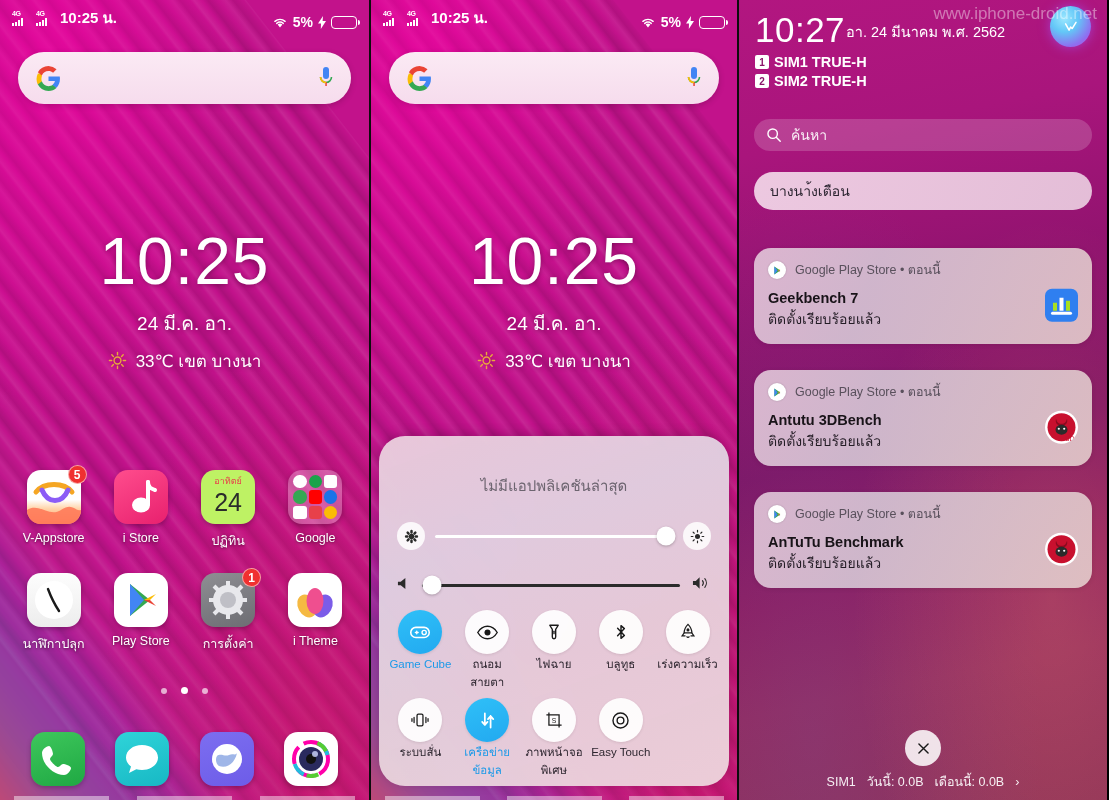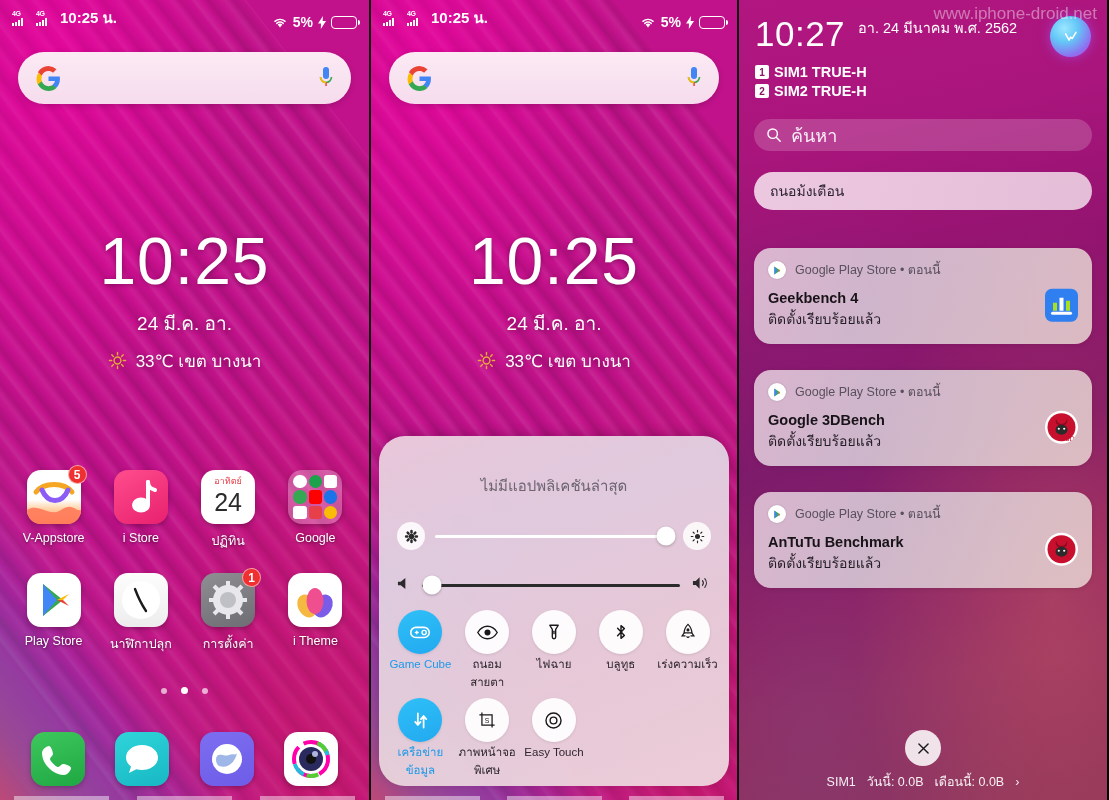--- a/index.html
+++ b/index.html
@@ -142,36 +142,36 @@
   .tile.on .tl { color:#1c9ae8; }
 
   
   .shade { position:absolute; inset:0;
     background:
       radial-gradient(ellipse at 85% 75%, rgba(255,170,120,.22), rgba(255,170,120,0) 45%),
       radial-gradient(ellipse at 20% 92%, rgba(120,90,160,.25), rgba(120,90,160,0) 55%),
       linear-gradient(168deg,#b21680 0%,#a9157c 18%,#8f136e 38%,#7e1263 55%,#8e1a5e 70%,#93275c 82%,#8e2f57 100%);
     z-index:14; }
   .ns-top { position:absolute; top:0; left:0; right:0; padding:6px 16px 0; color:#fff; z-index:16;}
-  .ns-timerow { display:flex; align-items:flex-start; gap:13px;margin-top:10px; }
+  .ns-timerow { display:flex; align-items:flex-end; gap:1px; }
   .ns-time { font-size:35px; font-weight:300; line-height:1; letter-spacing:.5px; }
   .ns-date { font-size:14.5px; padding-bottom:4px; }
   .ns-assist { margin-left:auto; width:41px; height:41px; border-radius:50%;
     background:radial-gradient(circle at 35% 30%, #9be7ff 0%, #63c7f7 35%, #8f6ef0 72%, #c04fe0 100%);
     display:flex; align-items:center; justify-content:center; box-shadow:0 0 12px rgba(160,90,255,.6);}
   .ns-sims { margin-top:7px; }
   .ns-sim { display:flex; align-items:center; gap:5px; font-size:14.5px; font-weight:bold; margin-bottom:3px;}
   .sim-num { width:14px; height:14px; background:#fff; color:#8a1469; font-size:10px; font-weight:bold;
     display:flex; align-items:center; justify-content:center; border-radius:2px;}
   .wm { position:absolute; right:10px; top:4px; font-size:17px; color:rgba(255,255,255,.42); z-index:17;
     font-family:"Liberation Sans",sans-serif;}
 
   .ns-search { position:absolute; top:119px; left:15px; right:15px; height:32px; border-radius:16px;
     background:rgba(255,255,255,.18); display:flex; align-items:center; gap:9px; padding:0 12px; z-index:16;
-    color:rgba(255,255,255,.92); font-size:18px;}
+    color:rgba(255,255,255,.92); font-size:14px;}
   .ns-sectionbar { position:absolute; top:172px; left:15px; right:15px; height:38px; border-radius:19px;
     background:linear-gradient(100deg, rgba(242,214,232,.93), rgba(236,208,226,.90));
     display:flex; align-items:center; padding:0 16px; z-index:16; color:#2b2430; font-size:14px;}
 
   .notifs { position:absolute; top:248px; left:15px; right:15px; z-index:16; }
   .ncard { border-radius:17px; padding:12px 14px 14px; margin-bottom:26px; position:relative;
     min-height:82px;
     background:linear-gradient(110deg, rgba(229,203,220,.88) 0%, rgba(216,203,216,.88) 35%, rgba(222,206,212,.88) 65%, rgba(230,208,206,.88) 100%);
     box-shadow:0 1px 5px rgba(0,0,0,.10); }
   .nhead { display:flex; align-items:center; gap:9px; font-size:12.5px; color:#59505c; }
@@ -290,21 +290,21 @@
             <svg viewBox="0 0 54 54" width="54" height="54">
               <path d="M34 12v22" stroke="#fff" stroke-width="4" fill="none" stroke-linecap="round"></path>
               <path d="M34 12c0 6 4 7 7 8" stroke="#fff" stroke-width="4" fill="none" stroke-linecap="round"></path>
               <ellipse cx="27" cy="35" rx="9" ry="7.5" fill="#fff"></ellipse>
             </svg>
           </div>
           <div class="lb">i Store</div>
         </div>
 
         <div class="app">
-          <div class="ic" style="background:#ffffff;">
+          <div class="ic" style="background:#bef264;">
             <div style="font-size:9px;color:#e8404a;text-align:center;margin-top:4px;font-family:'Liberation Sans',sans-serif;">อาทิตย์</div>
             <div style="font-size:25px;color:#2b2b2b;text-align:center;line-height:28px;font-weight:400;">24</div>
           </div>
           <div class="lb">ปฏิทิน</div>
         </div>
 
         <div class="app">
           <div class="ic" style="background:rgba(255,255,255,.28);display:grid;grid-template-columns:repeat(3,1fr);gap:2px;padding:5px;">
             <span style="background:#fff;border-radius:50%;"></span>
               <span style="background:#1aa34a;border-radius:50%;"></span>
@@ -315,39 +315,39 @@
             <span style="background:#fff;border-radius:3px;"></span>
               <span style="background:#e8404a;border-radius:3px;"></span>
             <span style="background:#fbbc05;border-radius:50%;"></span>
           </div>
           <div class="lb">Google</div>
         </div>
       </div>
 
       <div class="arow">
         <div class="app">
+          <div class="ic" style="background:linear-gradient(180deg,#fdfdfd,#ededed);">
+            <svg viewBox="0 0 54 54" width="54" height="54">
+              <circle cx="27" cy="27" r="19" fill="#fff"></circle>
+              <path d="M21 16c3 8 7 16 11 22" stroke="#1a1a1a" stroke-width="2.4" fill="none" stroke-linecap="round"></path>
+            </svg>
+          </div>
+          <div class="lb">นาฬิกาปลุก</div>
+        </div>
+
+        <div class="app">
           <div class="ic" style="background:#ffffff;">
             <svg viewBox="0 0 54 54" width="54" height="54">
               <path d="M16 11 36 27 16 43z" fill="#34a853"></path>
               <path d="M16 11 30 27 16 43z" fill="#4285f4"></path>
               <path d="M30 27 42 21 36 27z" fill="#fbbc05"></path>
               <path d="M30 27 42 33 36 27z" fill="#ea4335"></path>
             </svg>
           </div>
           <div class="lb">Play Store</div>
-        </div>
-
-        <div class="app">
-          <div class="ic" style="background:linear-gradient(180deg,#fdfdfd,#ededed);">
-            <svg viewBox="0 0 54 54" width="54" height="54">
-              <circle cx="27" cy="27" r="19" fill="#fff"></circle>
-              <path d="M21 16c3 8 7 16 11 22" stroke="#1a1a1a" stroke-width="2.4" fill="none" stroke-linecap="round"></path>
-            </svg>
-          </div>
-          <div class="lb">นาฬิกาปลุก</div>
         </div>
 
         <div class="app">
           <span class="badge">1</span>
           <div class="ic" style="background:linear-gradient(160deg,#8e8e93,#6d6d73);">
             <svg viewBox="0 0 54 54" width="54" height="54">
               <g fill="#e8e8ec">
                 <circle cx="27" cy="27" r="15"></circle>
               </g>
               <g stroke="#e8e8ec" stroke-width="4">
@@ -583,20 +583,29 @@
             <svg viewBox="0 0 26 26" width="22" height="22">
               <path d="M13 4c3 3 4.5 6.5 4.5 10H8.5C8.5 10.5 10 7 13 4z" fill="none" stroke="#1a1a1a" stroke-width="1.5"></path>
               <circle cx="13" cy="10.5" r="1.8" fill="#1a1a1a"></circle>
               <path d="M8.5 14 6 17.5h4M17.5 14l2.5 3.5h-4" fill="none" stroke="#1a1a1a" stroke-width="1.4"></path>
               <path d="M11.5 18c.6 2 2.4 2 3 0" fill="none" stroke="#1a1a1a" stroke-width="1.4"></path>
             </svg>
           </span>
           <span class="tl">เร่งความเร็ว</span>
         </div>
 
+        <div class="tile">
+          <span class="tc">
+            <svg viewBox="0 0 26 26" width="22" height="22">
+              <rect x="9.5" y="6" width="7" height="14" rx="1.6" fill="none" stroke="#1a1a1a" stroke-width="1.5"></rect>
+              <path d="M6 10v6M3.5 11.5v3M20 10v6M22.5 11.5v3" stroke="#1a1a1a" stroke-width="1.5" stroke-linecap="round"></path>
+            </svg>
+          </span>
+          <span class="tl">ระบบสั่น</span>
+        </div>
 
         <div class="tile on">
           <span class="tc">
             <svg viewBox="0 0 26 26" width="23" height="23">
               <path d="M10 5v13M10 18l-3-3.5M10 18l3-3.5" stroke="#fff" stroke-width="2" fill="none" stroke-linecap="round" stroke-linejoin="round"></path>
               <path d="M16.5 21V8M16.5 8l-3 3.5M16.5 8l3 3.5" stroke="#fff" stroke-width="2" fill="none" stroke-linecap="round" stroke-linejoin="round"></path>
             </svg>
           </span>
           <span class="tl" style="white-space:pre-line">เครือข่าย
 ข้อมูล</span>
@@ -662,38 +671,38 @@
 
     <div class="ns-search">
       <svg viewBox="0 0 18 18" width="16" height="16">
         <circle cx="7.5" cy="7.5" r="5.3" fill="none" stroke="#fff" stroke-width="1.6"></circle>
         <path d="M11.5 11.5 16 16" stroke="#fff" stroke-width="1.6" stroke-linecap="round"></path>
       </svg>
       <span>ค้นหา</span>
     </div>
 
     <div class="ns-sectionbar">
-      <span>ถนอม้งเตือน</span>
+      <span>บางนา้งเตือน</span>
     </div>
 
     <div class="notifs">
 
       <div class="ncard">
         <div class="nhead">
           <span class="playicon">
             <svg viewBox="0 0 14 14" width="11" height="11">
               <path d="M3 2 10.5 7 3 12z" fill="#34a853"></path>
                 <path d="M3 2 7 7 3 12z" fill="#4285f4"></path>
               <path d="M7 7l3.5-1.8L9 7z" fill="#fbbc05"></path>
                 <path d="M7 7l3.5 1.8L9 7z" fill="#ea4335"></path>
             </svg>
           </span>
           <span>Google Play Store • ตอนนี้</span>
         </div>
-        <div class="ntitle">Geekbench 4</div>
+        <div class="ntitle">Geekbench 7</div>
         <div class="nbody">ติดตั้งเรียบร้อยแล้ว</div>
         <span class="nappicon" style="background:#2f7ff0;">
           <svg viewBox="0 0 33 33" width="33" height="33">
             <rect x="8" y="14" width="4" height="8" fill="#a8e020"></rect>
             <rect x="14.5" y="9" width="4" height="13" fill="#fff"></rect>
             <rect x="21" y="12" width="4" height="10" fill="#a8e020"></rect>
             <rect x="6" y="23" width="21" height="3" rx="1.5" fill="#fff"></rect>
           </svg>
         </span>
       </div>
@@ -703,21 +712,21 @@
           <span class="playicon">
             <svg viewBox="0 0 14 14" width="11" height="11">
               <path d="M3 2 10.5 7 3 12z" fill="#34a853"></path>
                 <path d="M3 2 7 7 3 12z" fill="#4285f4"></path>
               <path d="M7 7l3.5-1.8L9 7z" fill="#fbbc05"></path>
                 <path d="M7 7l3.5 1.8L9 7z" fill="#ea4335"></path>
             </svg>
           </span>
           <span>Google Play Store • ตอนนี้</span>
         </div>
-        <div class="ntitle">Google 3DBench</div>
+        <div class="ntitle">Antutu 3DBench</div>
         <div class="nbody">ติดตั้งเรียบร้อยแล้ว</div>
         <span class="nappicon" style="background:#fff;border-radius:50%;">
           <svg viewBox="0 0 33 33" width="33" height="33">
             <circle cx="16.5" cy="16.5" r="14" fill="#c8102e"></circle>
             <path d="M11 8c1 3 2 5 5.5 5S21 11 22 8c1 4-1 7-5.5 7S10 12 11 8z" fill="#8c0a1f"></path>
             <ellipse cx="16.5" cy="19" rx="6" ry="5" fill="#2b2b2b"></ellipse>
             <circle cx="13.8" cy="18" r="1.1" fill="#fff"></circle>
               <circle cx="19.2" cy="18" r="1.1" fill="#fff"></circle>
             <text x="25" y="30" font-size="7" fill="#c8102e" font-family="Liberation Sans" text-anchor="middle">3D</text>
           </svg>

